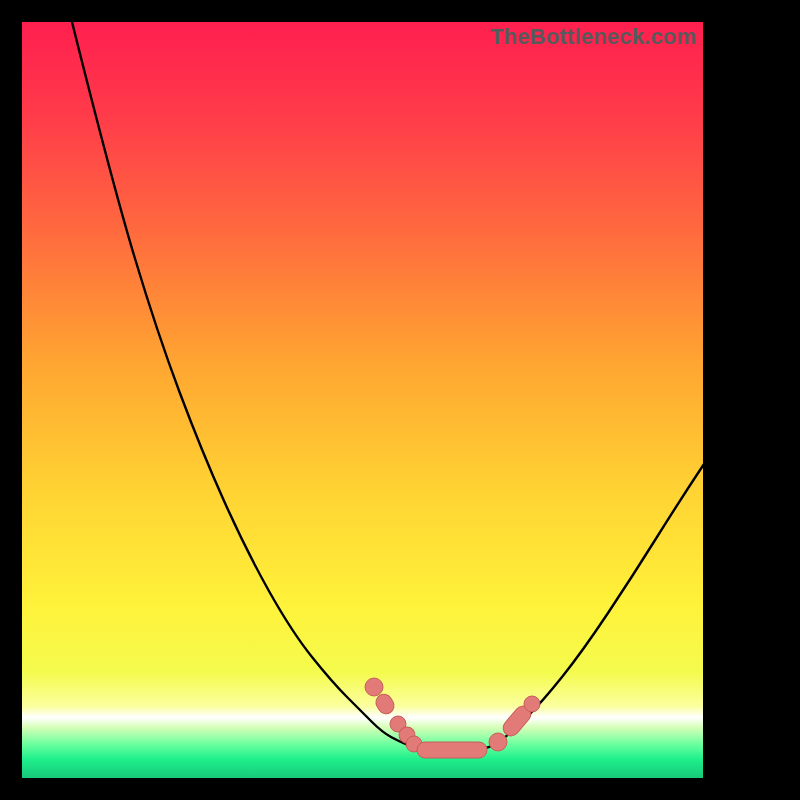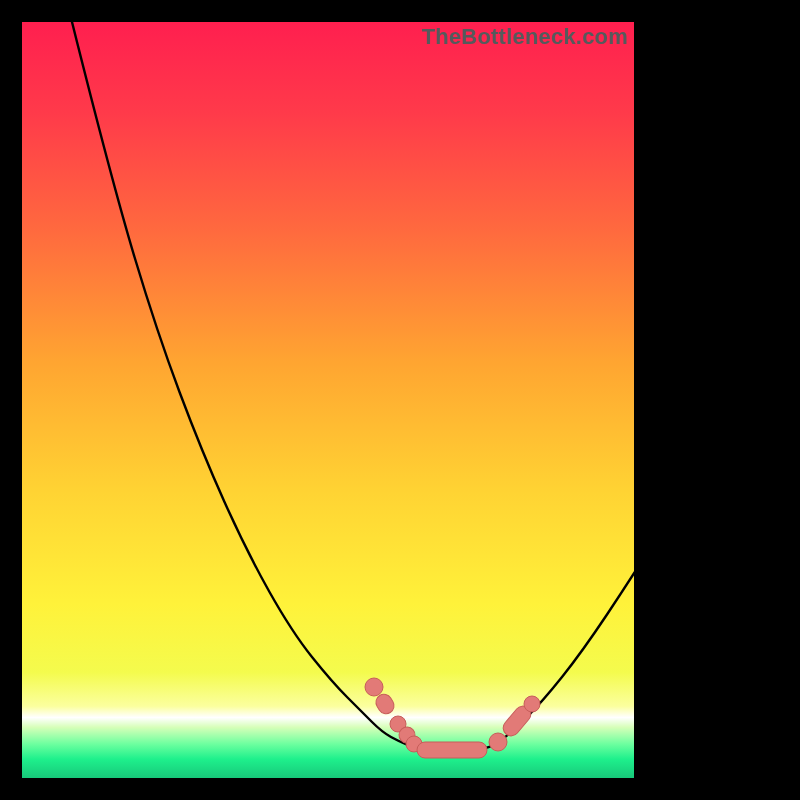--- a/index.html
+++ b/index.html
@@ -7,21 +7,21 @@
     padding: 0;
     width: 800px;
     height: 800px;
     background: #000;
     overflow: hidden;
   }
   .frame {
     position: absolute;
     left: 22px;
     top: 22px;
-    width: 612px;
+    width: 681px;
     height: 756px;
     overflow: hidden;
   }
   .gradient {
     position: absolute;
     left: 0; top: 0; right: 0; bottom: 0;
   }
   .watermark {
     position: absolute;
     top: 2px;

